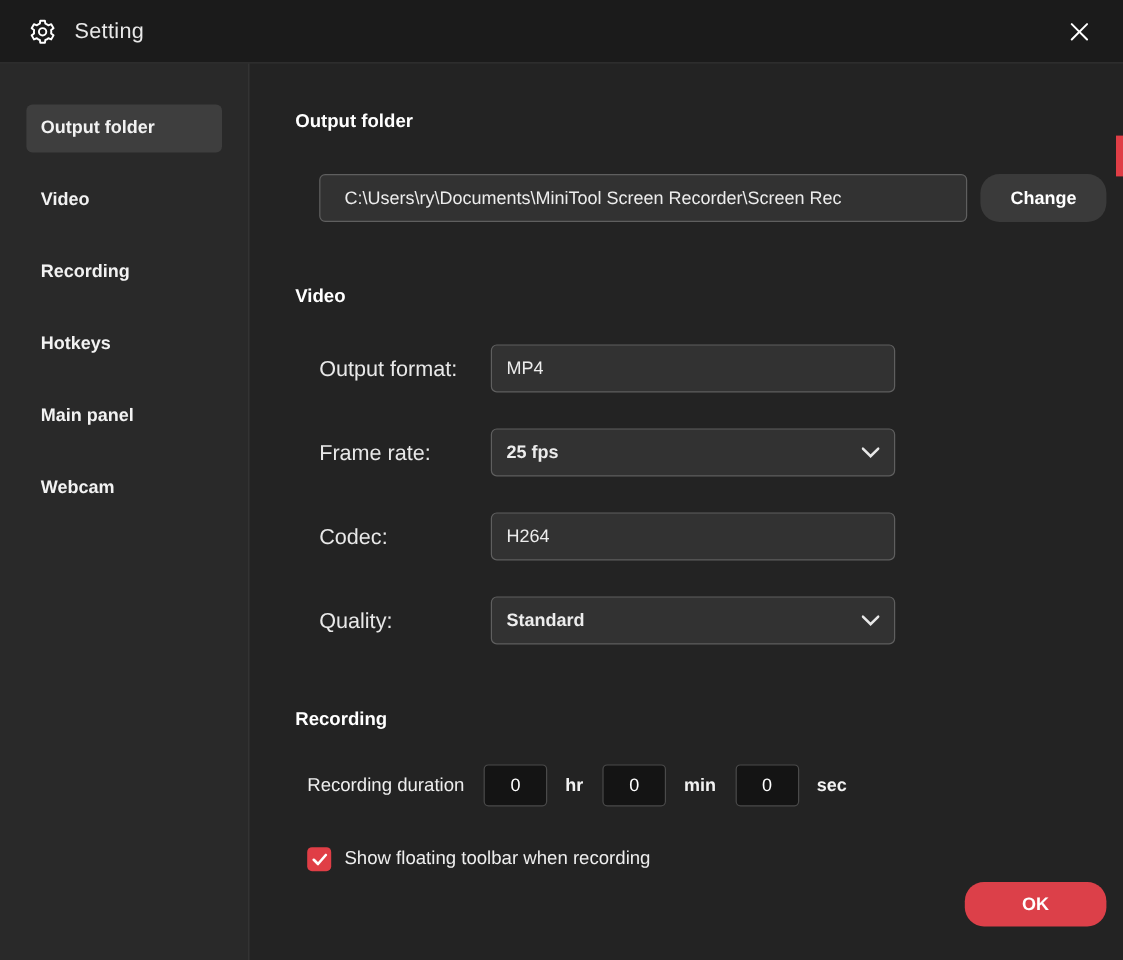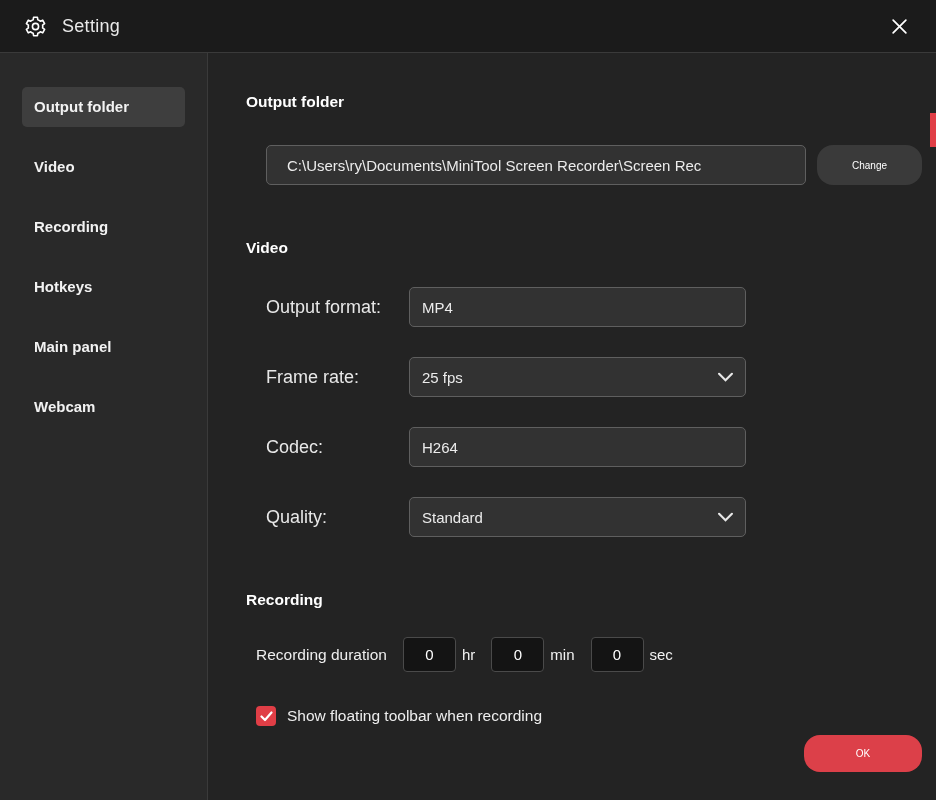--- a/index.html
+++ b/index.html
@@ -61,53 +61,53 @@
     height:40px;
     color:#ececec;
     font-size:15px;
     font-family:"Liberation Sans", sans-serif;
   }
   input.field { outline:none; }
   .path-field { width:540px; padding:0 20px; margin-left:20px; }
   .btn {
     border:none; border-radius:16px;
     font-family:"Liberation Sans", sans-serif;
-    font-size:10px; font-weight:normal; color:#ffffff;
+    font-size:15px; font-weight:bold; color:#ffffff;
     cursor:pointer;
   }
   .change-btn { width:105px; height:40px; margin-left:11px; background:#3a3a3a; }
 
   
   .video-heading { margin-top:54px; }
   .form-row { display:flex; align-items:center; margin-top:30px; }
   .form-label { width:163px; padding-left:20px; font-size:18px; color:#e8e8e8; }
   .select-like {
     width:337px;
     display:flex; align-items:center; justify-content:space-between;
     padding:0 12px;
   }
   .select-like .val { font-size:15px; color:#ececec; }
-  .dropdown .val { font-weight:normal; }
+  .dropdown .val { font-weight:bold; }
   .chev { display:flex; align-items:center; }
 
   
   .rec-heading { margin-top:54px; }
   .duration-row { display:flex; align-items:center; margin-top:28px; }
   .duration-label { padding-left:10px; font-size:15.5px; color:#eeeeee; }
   .dur-input {
     width:53px; height:35px;
     margin-left:16px;
     background:#141414;
     border:1px solid #4a4a4a;
     border-radius:4px;
     color:#ffffff; text-align:center;
     font-size:15px; font-family:"Liberation Sans", sans-serif;
     outline:none;
   }
-  .dur-unit { margin-left:6px; font-size:15px; font-weight:normal; color:#f2f2f2; }
+  .dur-unit { margin-left:15px; font-size:15px; font-weight:bold; color:#f2f2f2; }
 
   .check-row { display:flex; align-items:center; margin-top:34px; padding-left:10px; cursor:pointer; }
   .checkbox {
     width:20px; height:20px;
     border-radius:4px;
     background:#e03e46;
     display:flex; align-items:center; justify-content:center;
     flex:0 0 20px;
   }
   .check-label { margin-left:11px; font-size:15.5px; color:#eeeeee; }

